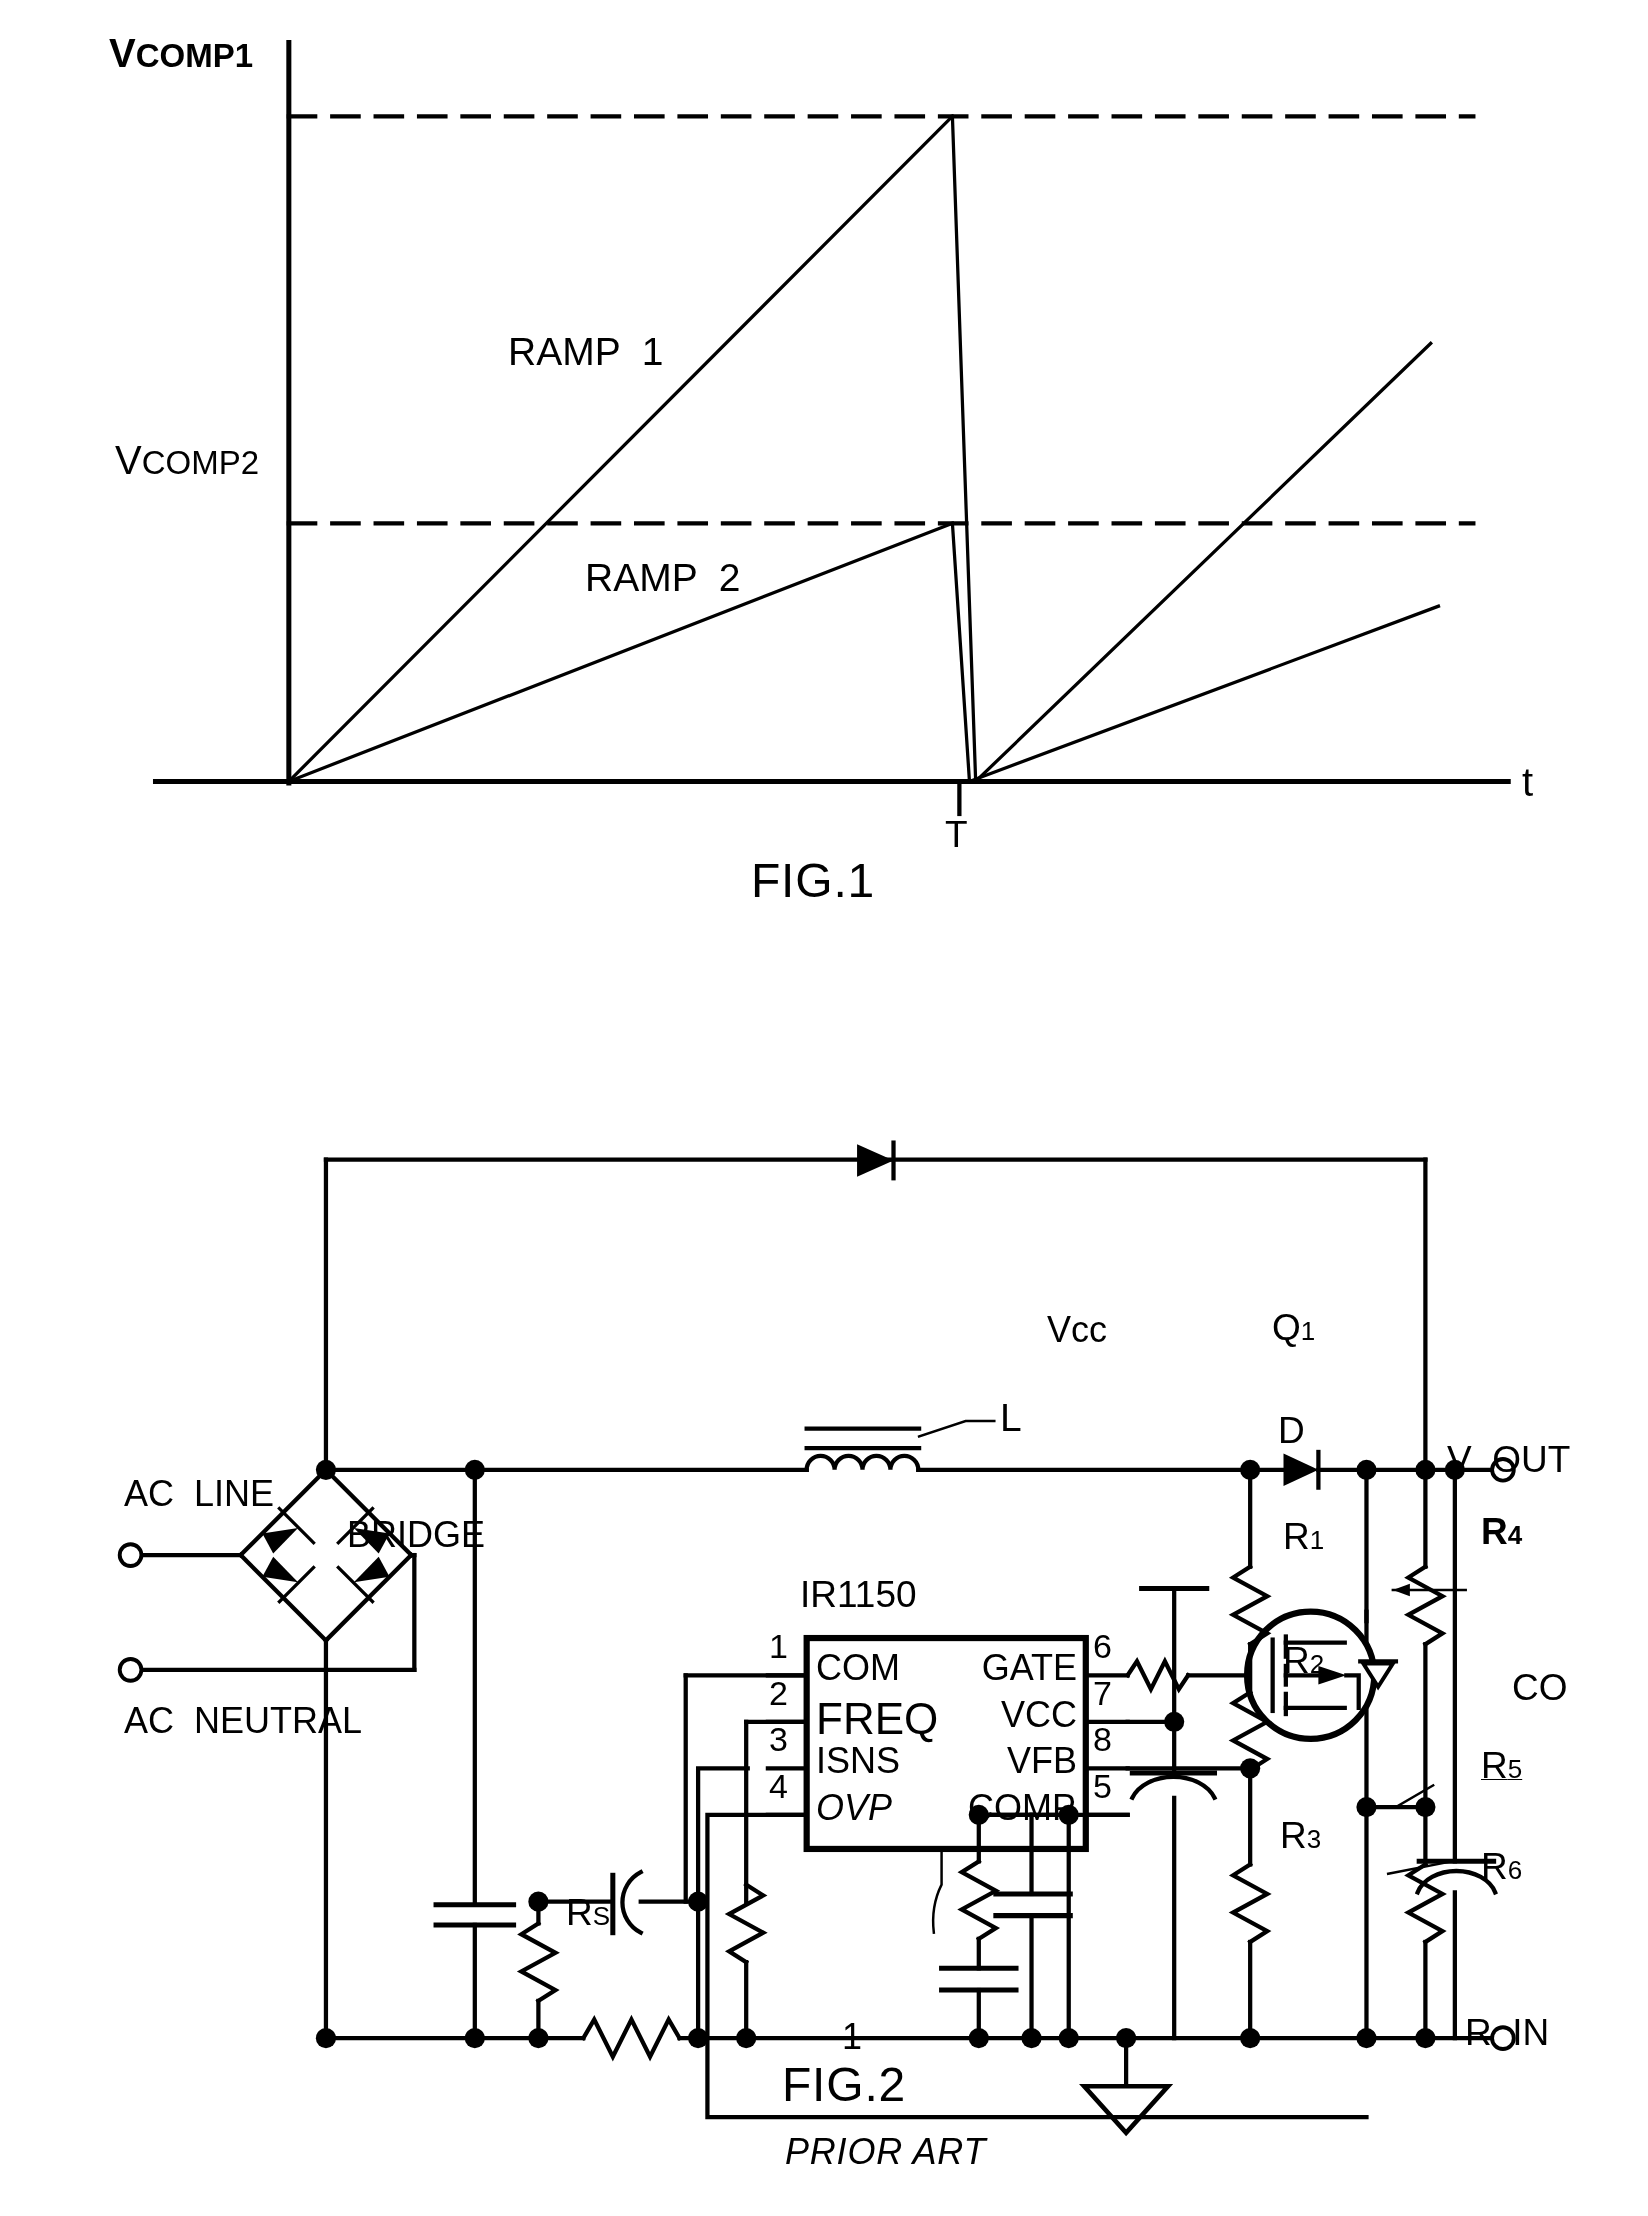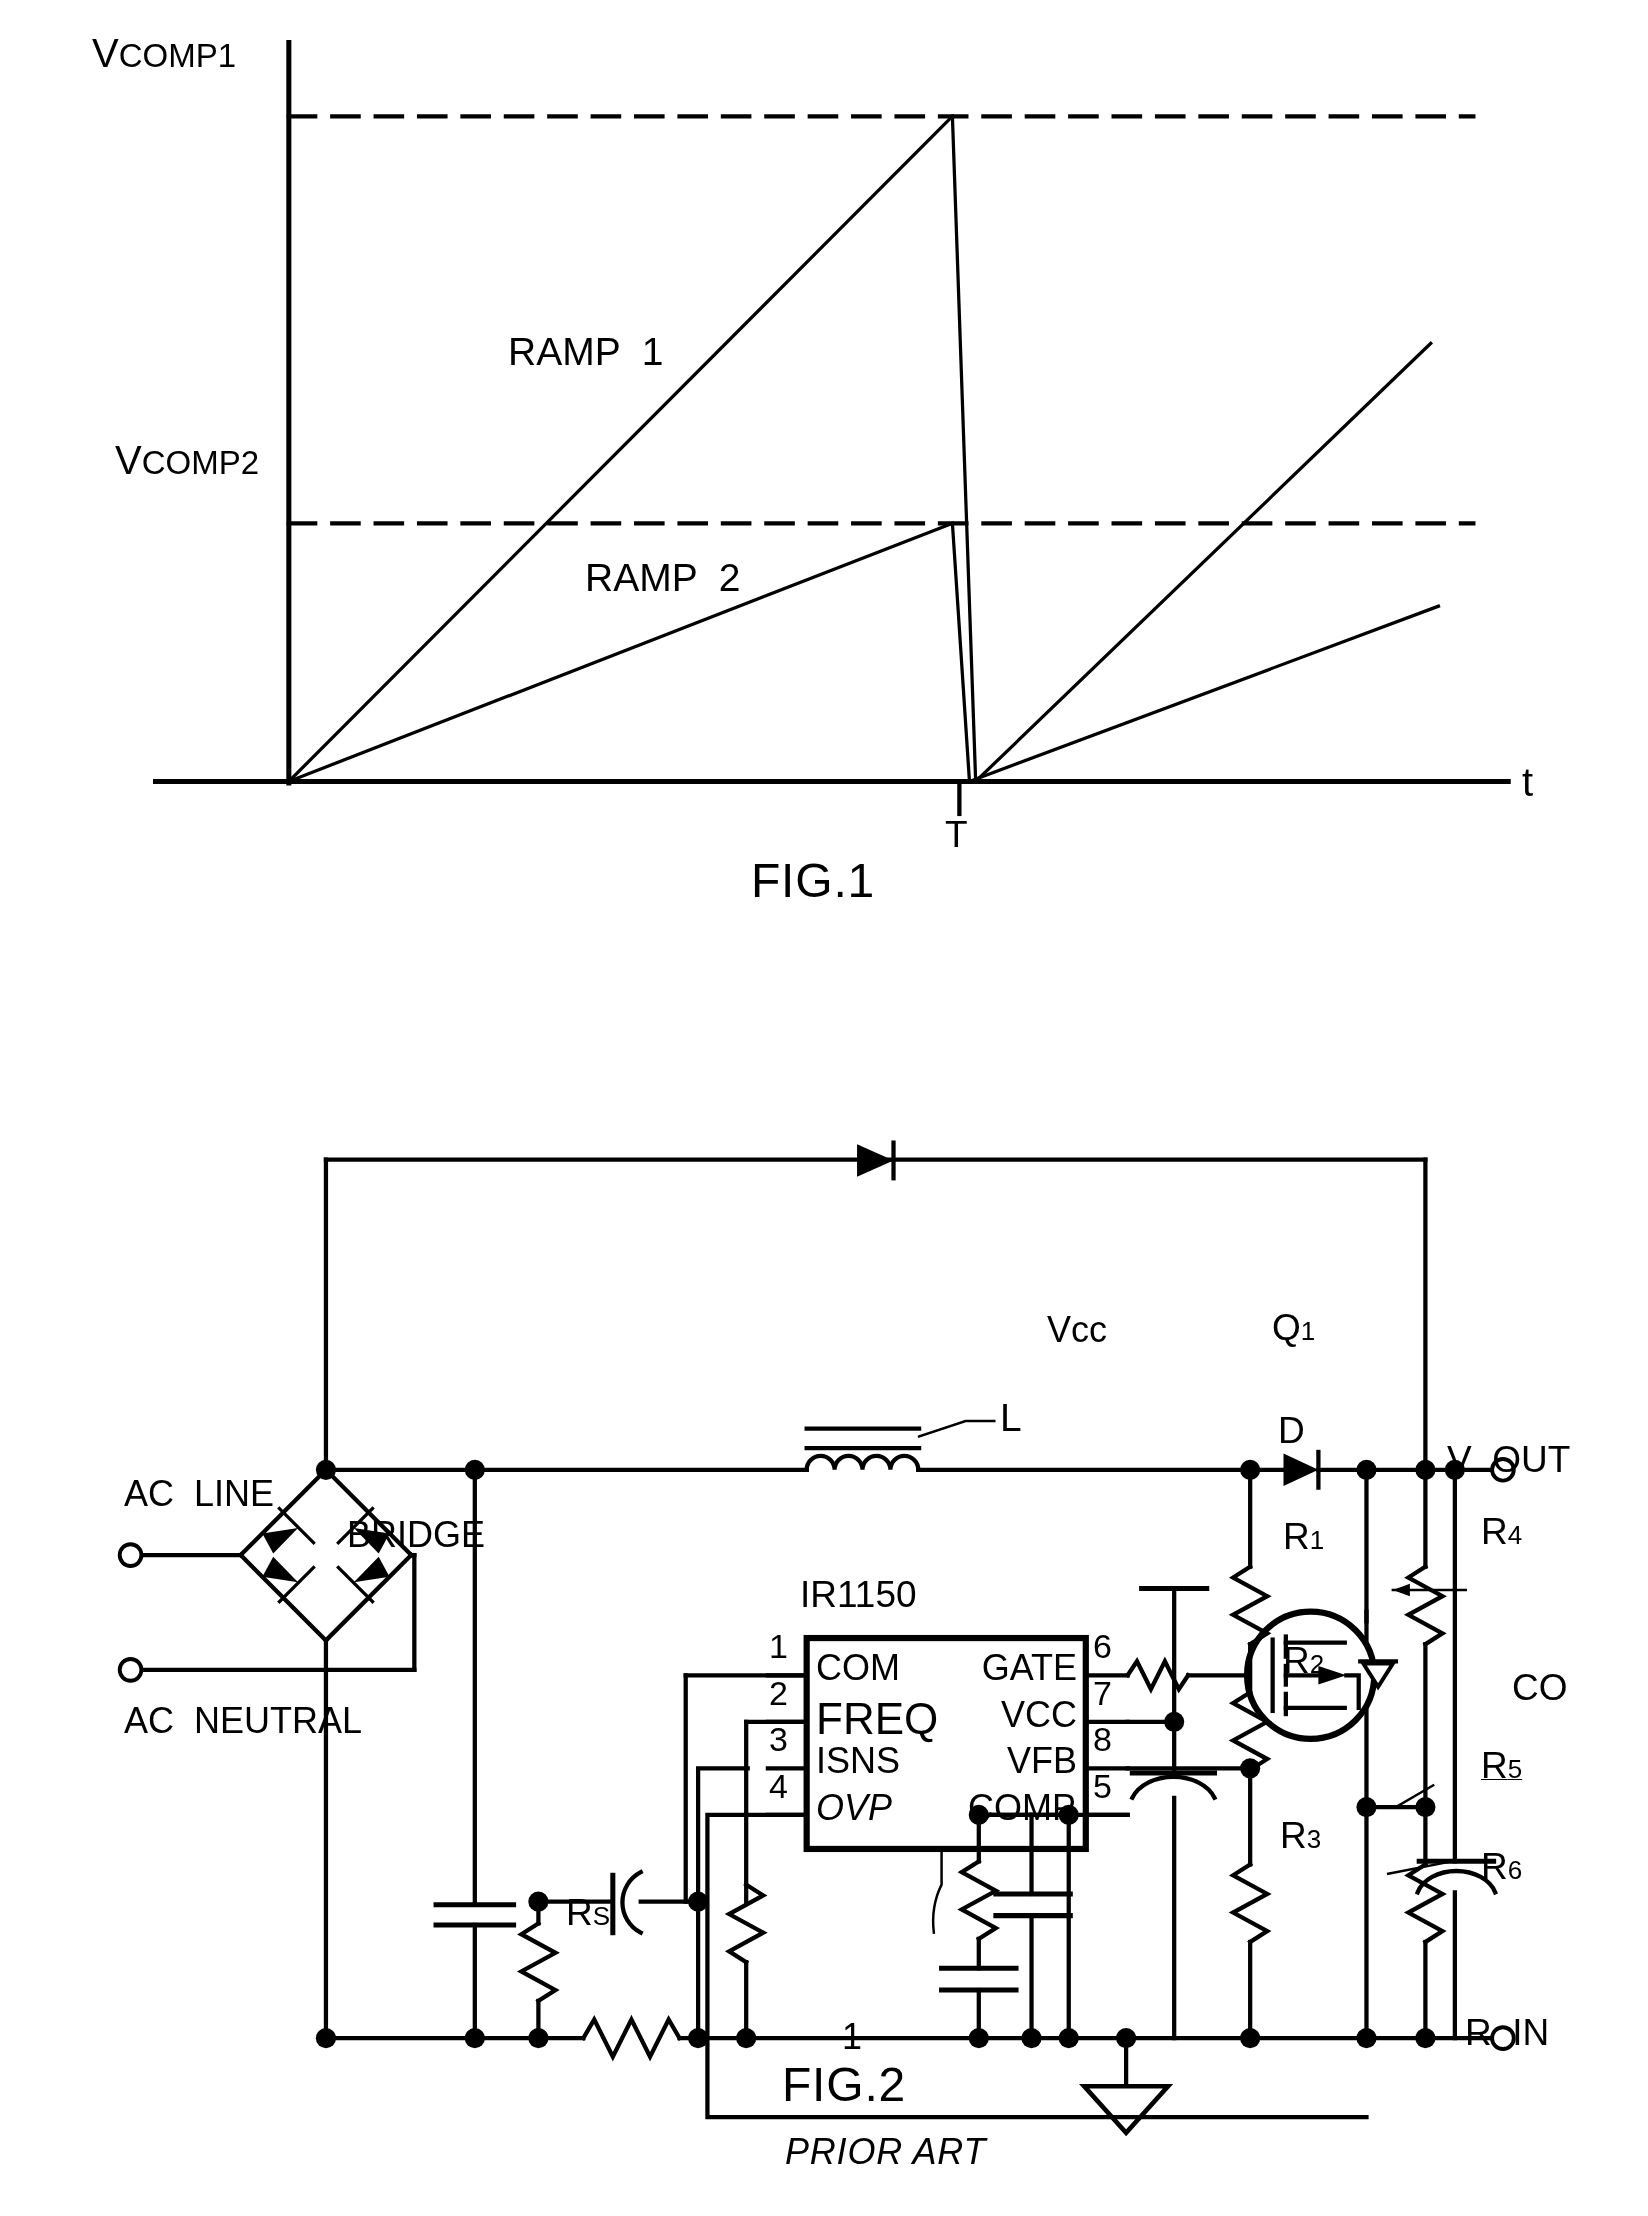--- a/index.html
+++ b/index.html
@@ -48,21 +48,21 @@
 
   <path class="ln w4" d="M372,1008 L1228,675"></path>
 
   <path class="ln w4" d="M1228,675 L1250,1008"></path>
 
   <path class="ln w4" d="M1250,1008 L1855,782"></path>
 
   <line class="ln w5" x1="1237" y1="1008" x2="1237" y2="1050"></line>
 </svg>
 
-<div style="position:absolute;left:92px;top:31px;white-space:nowrap;">
+<div style="position:absolute;left:109px;top:31px;white-space:nowrap;font-weight:bold;">
   <span class="lbl" style="font-size:40px;">V</span><span class="sub" style="font-size:33px;">COMP1</span>
 </div>
 
 <div style="position:absolute;left:115px;top:438px;white-space:nowrap;">
   <span class="lbl" style="font-size:40px;">V</span><span class="sub" style="font-size:33px;margin-top:8px;">COMP2</span>
 </div>
 
 <div class="lbl" style="position:absolute;left:508px;top:330px;font-size:39px;white-space:pre;">RAMP  1</div>
 
 <div class="lbl" style="position:absolute;left:561px;top:556px;font-size:39px;white-space:pre;margin-left:24px;">RAMP  2</div>
@@ -324,21 +324,21 @@
 
 <div style="position:absolute;left:1283px;top:1516px;white-space:nowrap;">
   <span style="font-size:37px;">R</span><span style="font-size:26px;">1</span>
 </div>
 <div style="position:absolute;left:1283px;top:1640px;white-space:nowrap;">
   <span style="font-size:37px;">R</span><span style="font-size:26px;">2</span>
 </div>
 <div style="position:absolute;left:1280px;top:1815px;white-space:nowrap;">
   <span style="font-size:37px;">R</span><span style="font-size:26px;">3</span>
 </div>
-<div style="position:absolute;left:1481px;top:1511px;white-space:nowrap;">
+<div style="position:absolute;left:1481px;top:1511px;white-space:nowrap;font-weight:bold;">
   <span style="font-size:37px;">R</span><span style="font-size:26px;">4</span>
 </div>
 <div style="position:absolute;left:1481px;top:1745px;white-space:nowrap;text-decoration:underline;">
   <span style="font-size:37px;">R</span><span style="font-size:26px;">5</span>
 </div>
 <div style="position:absolute;left:1481px;top:1846px;white-space:nowrap;">
   <span style="font-size:37px;">R</span><span style="font-size:26px;">6</span>
 </div>
 <div style="position:absolute;left:566px;top:1892px;white-space:nowrap;">
   <span style="font-size:37px;">R</span><span style="font-size:26px;">S</span>

